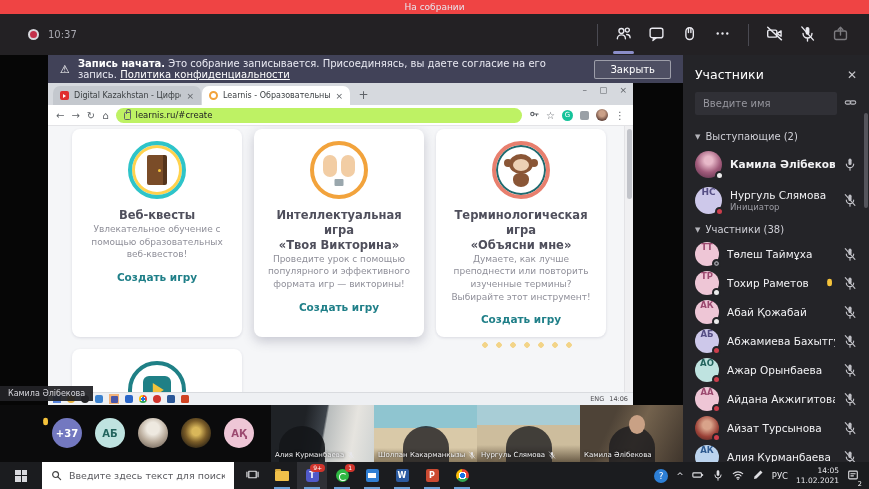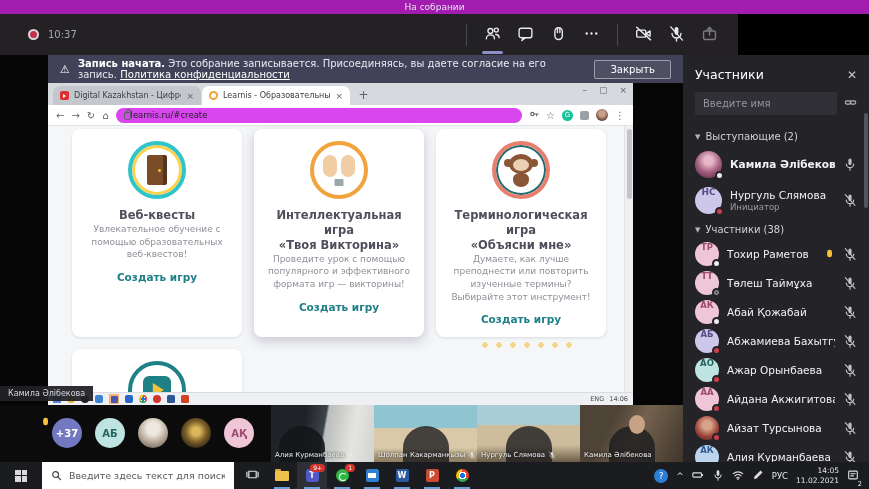--- a/index.html
+++ b/index.html
@@ -1,24 +1,24 @@
 <!DOCTYPE html>
 <html><head>
 <meta charset="utf-8">
 <style>
   * { margin:0; padding:0; box-sizing:border-box; }
   body { font-family:"DejaVu Sans","Liberation Sans",sans-serif; background:#000; }
   .app { position:relative; width:869px; height:489px; overflow:hidden; background:#000; }
 
   
-  .titlebar { position:absolute; left:0; top:0; width:869px; height:14px; background:#a21caf;
+  .titlebar { position:absolute; left:0; top:0; width:869px; height:14px; background:#ef4444;
     color:#e6e6ee; font-size:9px; display:flex; align-items:center; justify-content:center; }
 
   
-  .controlsbar { position:absolute; left:0; top:14px; width:738px; height:41px; background:#232124;
+  .controlsbar { position:absolute; left:0; top:14px; width:869px; height:41px; background:#232124;
     display:flex; align-items:center; padding:0 12px; }
   .rec-group { display:flex; align-items:center; margin-left:16px; }
   .rec-dot { width:11px; height:11px; border-radius:50%; background:#c4314b; border:2px solid #d9d9de; }
   .timer { color:#a8a8b0; font-size:10px; margin-left:9px; }
   .ctr-right { margin-left:auto; display:flex; align-items:center; }
   .req-btn { background:#39393d; color:#8b8b92; font-size:10.5px; padding:6px 16px; border:none;
     border-radius:3px; margin-right:12px; font-family:inherit; }
   .vsep { width:1px; height:22px; background:#4a4a52; margin:0 9px; }
   .cbtn { width:33px; height:33px; background:none; border:none; display:flex; align-items:center;
     justify-content:center; color:#e9e9ef; position:relative; }
@@ -58,22 +58,22 @@
   .favicon { width:9px; height:9px; flex:none; }
   .fav-youtube { background:#e02f2f; border-radius:2px; position:relative; }
   .fav-youtube::after { content:''; position:absolute; left:3.2px; top:2.5px; border-left:3.5px solid #fff;
     border-top:2px solid transparent; border-bottom:2px solid transparent; }
   .fav-learnis { border-radius:50%; border:2px solid #f2a33c; background:#fff; }
   .newtab { width:17px; height:17px; margin:0 0 2px 4px; color:#5f6368; font-size:12px; display:flex;
     align-items:center; justify-content:center; }
   .winctl { position:absolute; right:6px; top:2px; display:flex; gap:12px; color:#5f6368; font-size:9px; }
   .addressbar { height:21px; background:#fff; border-bottom:1px solid #e3e3e6; display:flex;
     align-items:center; padding:0 8px; gap:7px; color:#5f6368; font-size:10px; }
-  .urlpill { flex:1; height:15px; background:#d946ef; border-radius:8px; display:flex; align-items:center;
-    padding:0 8px; font-size:8.5px; color:#202124; }
+  .urlpill { flex:1; height:15px; background:#bef264; border-radius:8px; display:flex; align-items:center;
+    padding:0 8px; gap:5px; font-size:8.5px; color:#202124; }
   .lock { width:7px; height:8px; border:1px solid #5f6368; border-radius:1.5px; position:relative; margin-top:2px; }
   .lock::before { content:''; position:absolute; left:1px; top:-4px; width:3px; height:4px;
     border:1px solid #5f6368; border-bottom:none; border-radius:3px 3px 0 0; }
   .abar-right { display:flex; gap:7px; align-items:center; }
   .gramm { width:11px; height:11px; border-radius:50%; background:#15c39a; color:#fff; font-size:7px;
     display:flex; align-items:center; justify-content:center; }
   .ext { width:9px; height:9px; background:#9aa0a6; border-radius:2px; }
   .prof { width:12px; height:12px; border-radius:50%;
     background:radial-gradient(circle at 50% 38%, #caa088 30%, #6b4a3f 70%, #3a2e30 100%); }
 
@@ -558,46 +558,46 @@
               <path class="st" d="M3.8 8a4.2 4.2 0 0 0 8.4 0 M8 12.4V15"></path>
               <path class="st slash" d="M2.6 1.8l11 12.4"></path>
             </svg>
   </div>
           <div class="psec">
     <span class="chev">▼</span>
     <span class="psec-label">Участники (38)</span>
   </div>
           <div class="prow">
     <div class="pavatar av-pink">
+      <span class="pin">ТТ</span>
+      <span class="presence pr-offline"></span>
+    </div>
+    <div class="pmeta">
+      <div class="pname">Төлеш Таймұха</div>
+
+    </div>
+
+    <svg class="mic pmic off" viewBox="0 0 16 16">
+              <rect class="fl" x="6.2" y="1.8" width="3.6" height="7.4" rx="1.8"></rect>
+              <path class="st" d="M3.8 8a4.2 4.2 0 0 0 8.4 0 M8 12.4V15"></path>
+              <path class="st slash" d="M2.6 1.8l11 12.4"></path>
+            </svg>
+  </div>
+          <div class="prow">
+    <div class="pavatar av-pink">
       <span class="pin">ТР</span>
       <span class="presence pr-away"></span>
     </div>
     <div class="pmeta">
       <div class="pname">Тохир Раметов</div>
 
     </div>
     <span class="phand"><svg viewBox="0 0 16 16">
                 <rect x="4.6" y="2.6" width="7" height="11" rx="3.4" fill="currentColor"></rect>
               </svg></span>
-    <svg class="mic pmic off" viewBox="0 0 16 16">
-              <rect class="fl" x="6.2" y="1.8" width="3.6" height="7.4" rx="1.8"></rect>
-              <path class="st" d="M3.8 8a4.2 4.2 0 0 0 8.4 0 M8 12.4V15"></path>
-              <path class="st slash" d="M2.6 1.8l11 12.4"></path>
-            </svg>
-  </div>
-          <div class="prow">
-    <div class="pavatar av-pink">
-      <span class="pin">ТТ</span>
-      <span class="presence pr-offline"></span>
-    </div>
-    <div class="pmeta">
-      <div class="pname">Төлеш Таймұха</div>
-
-    </div>
-
     <svg class="mic pmic off" viewBox="0 0 16 16">
               <rect class="fl" x="6.2" y="1.8" width="3.6" height="7.4" rx="1.8"></rect>
               <path class="st" d="M3.8 8a4.2 4.2 0 0 0 8.4 0 M8 12.4V15"></path>
               <path class="st slash" d="M2.6 1.8l11 12.4"></path>
             </svg>
   </div>
           <div class="prow">
     <div class="pavatar av-pink">
       <span class="pin">АК</span>
       <span class="presence pr-away"></span>

